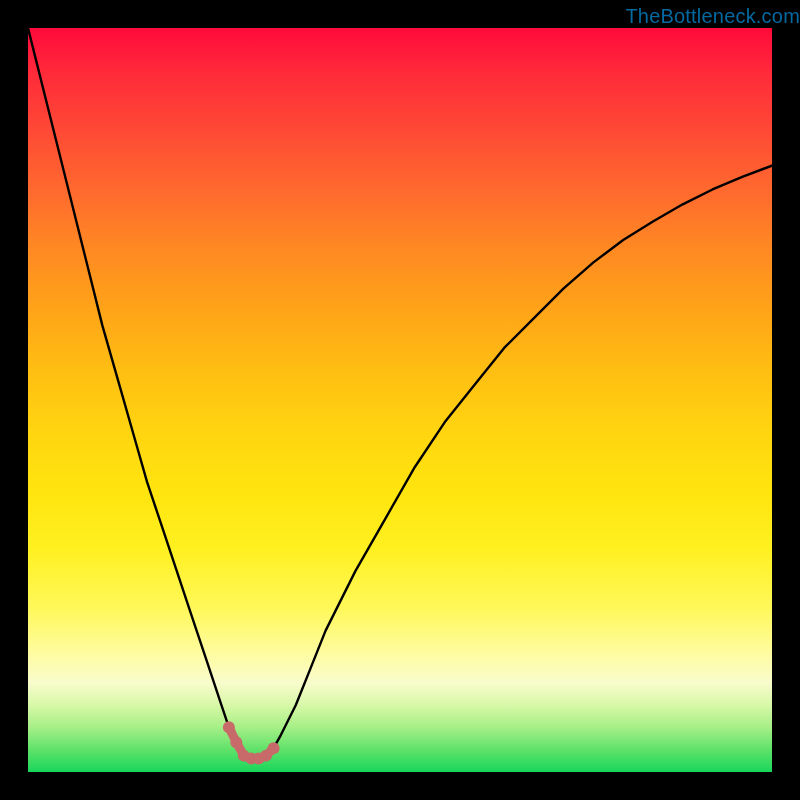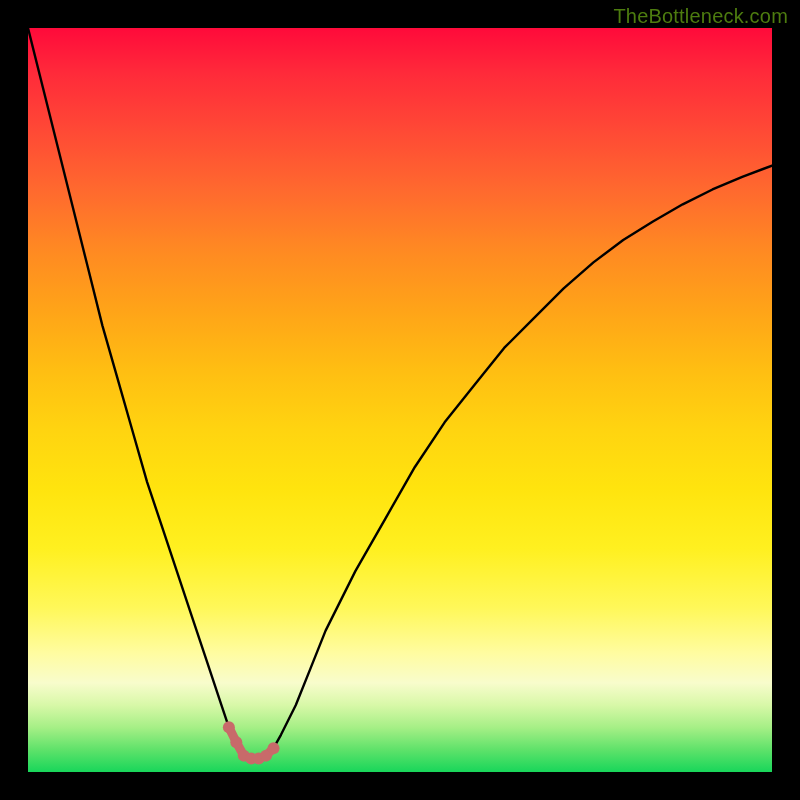--- a/index.html
+++ b/index.html
@@ -53,22 +53,22 @@
   }
   .curve {
     position: absolute;
     inset: 0;
     width: 744px;
     height: 744px;
   }
   .watermark {
     position: absolute;
     top: 5px;
-    right: 12px;
-    color: #4d7c0f;
+    right: 0;
+    color: #0369a1;
     font-size: 20px;
     letter-spacing: 0.2px;
     user-select: none;
   }
 </style>
 </head>
 <body>
 
 <div class="frame">
   <div class="watermark">TheBottleneck.com</div>

